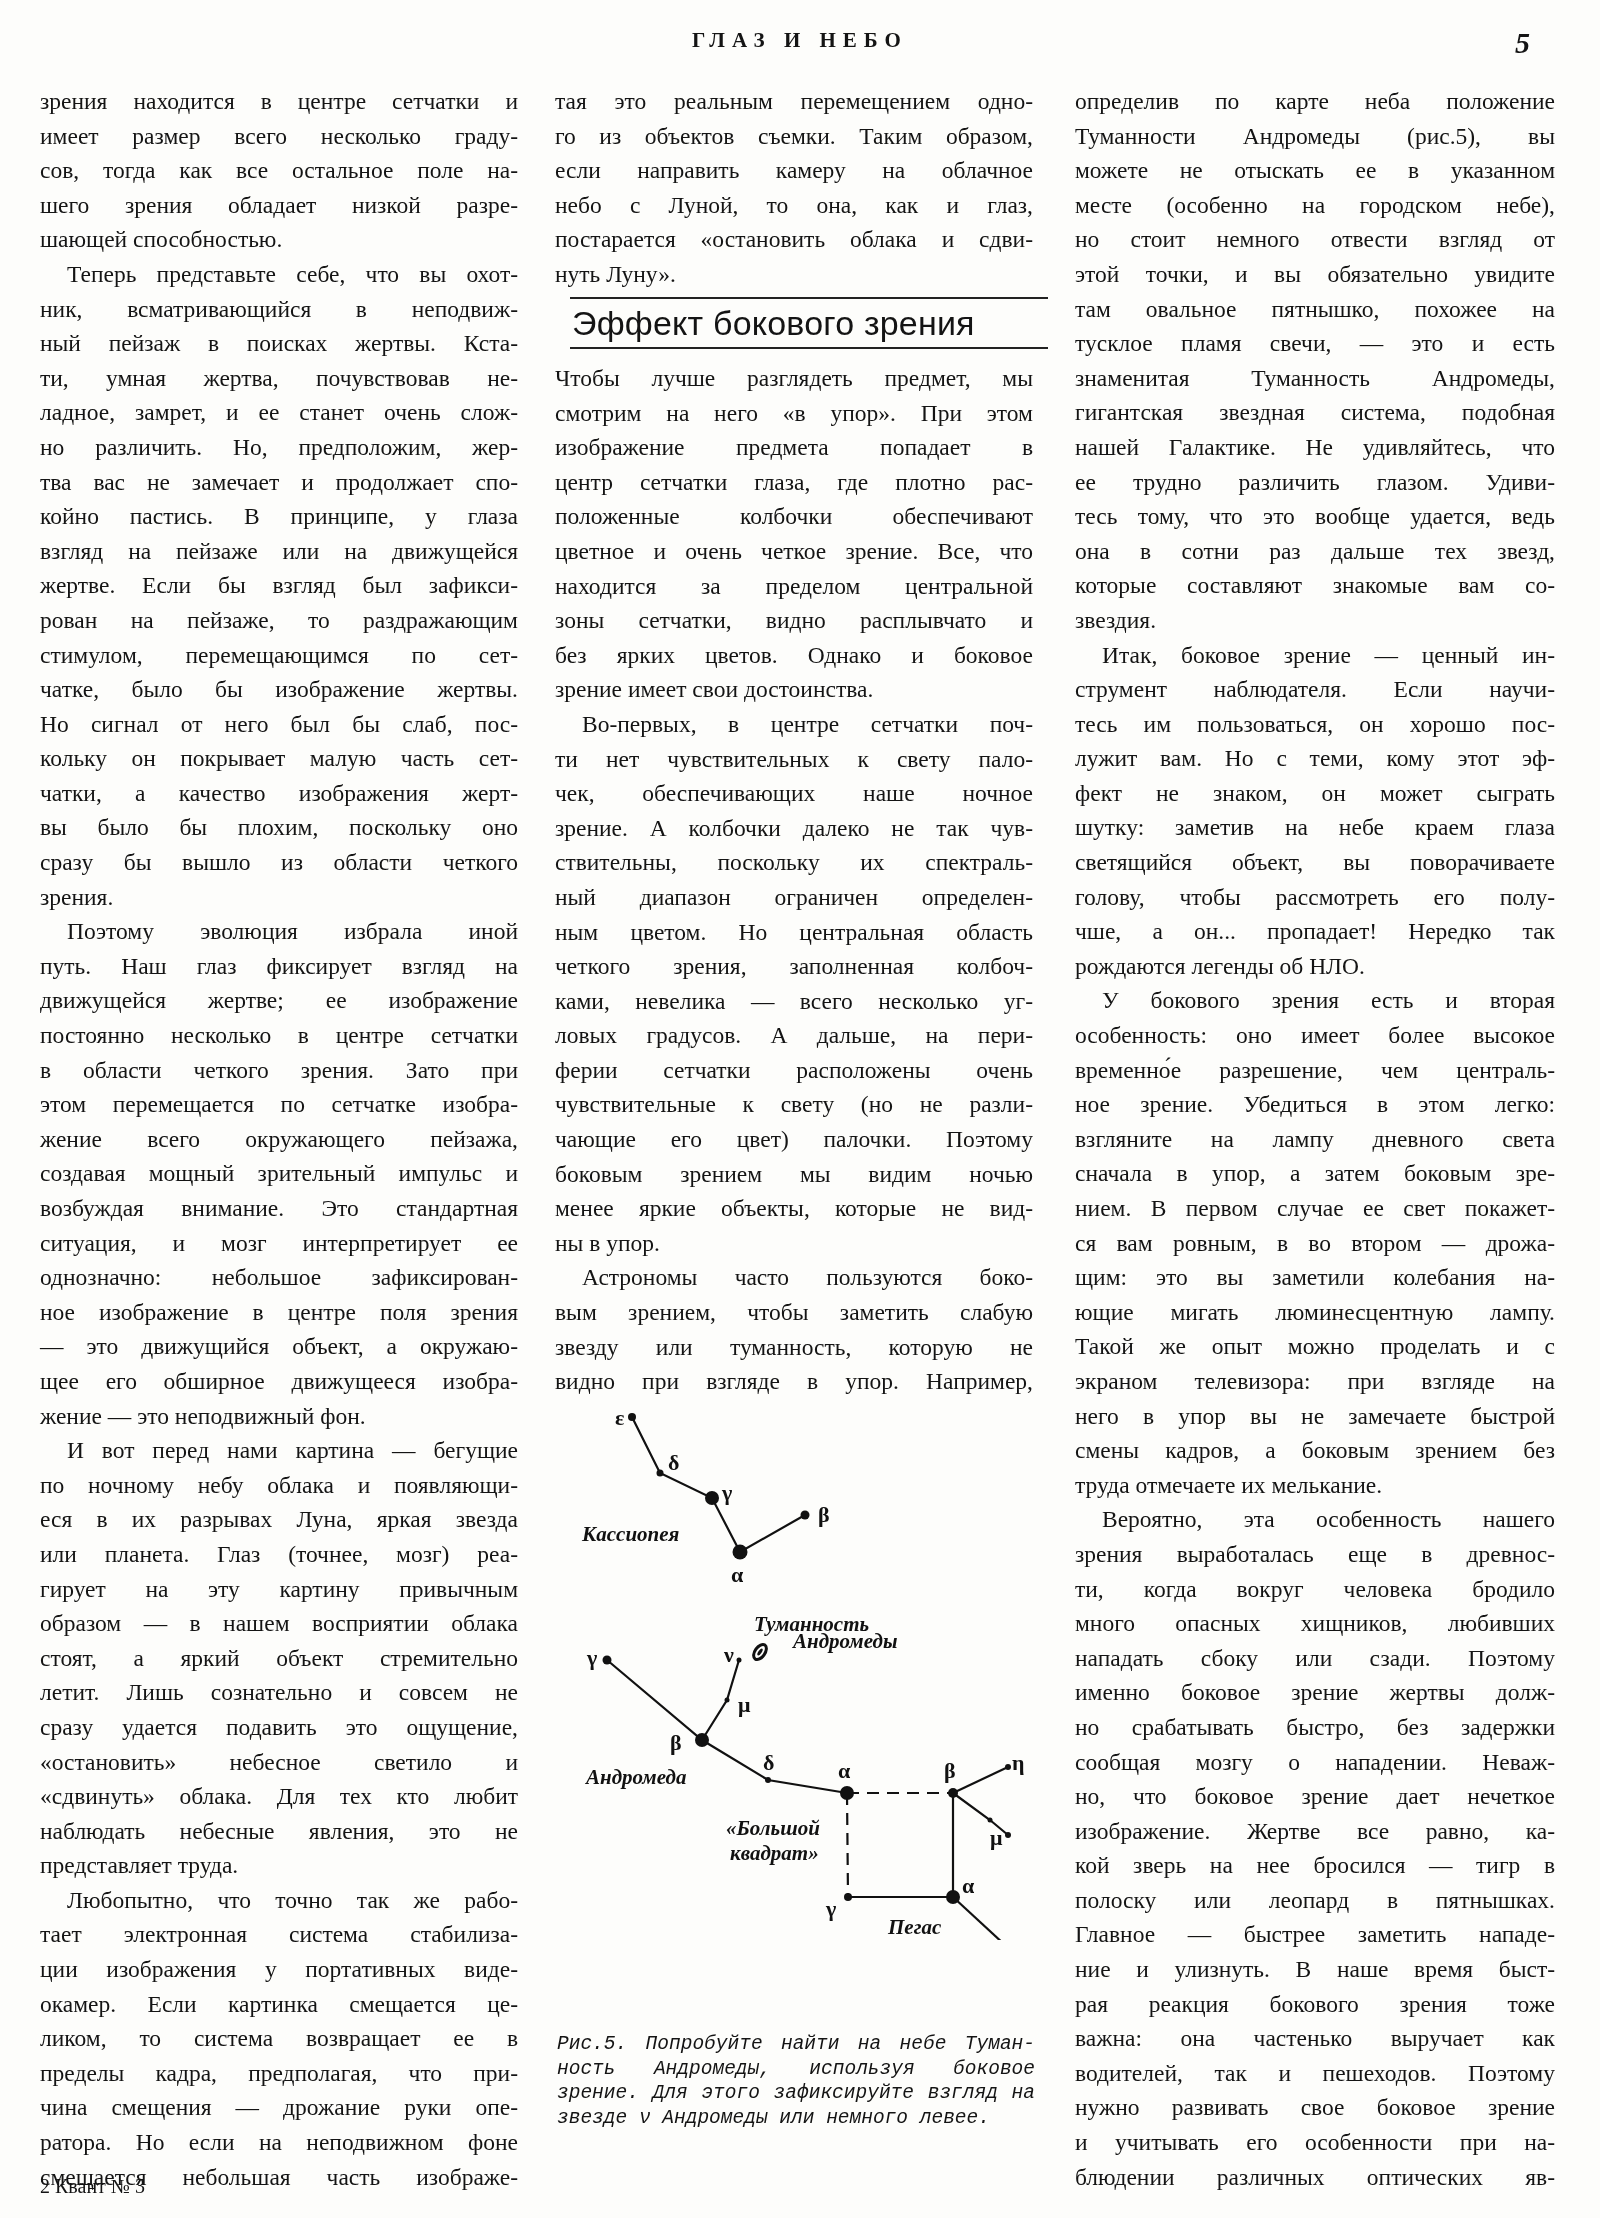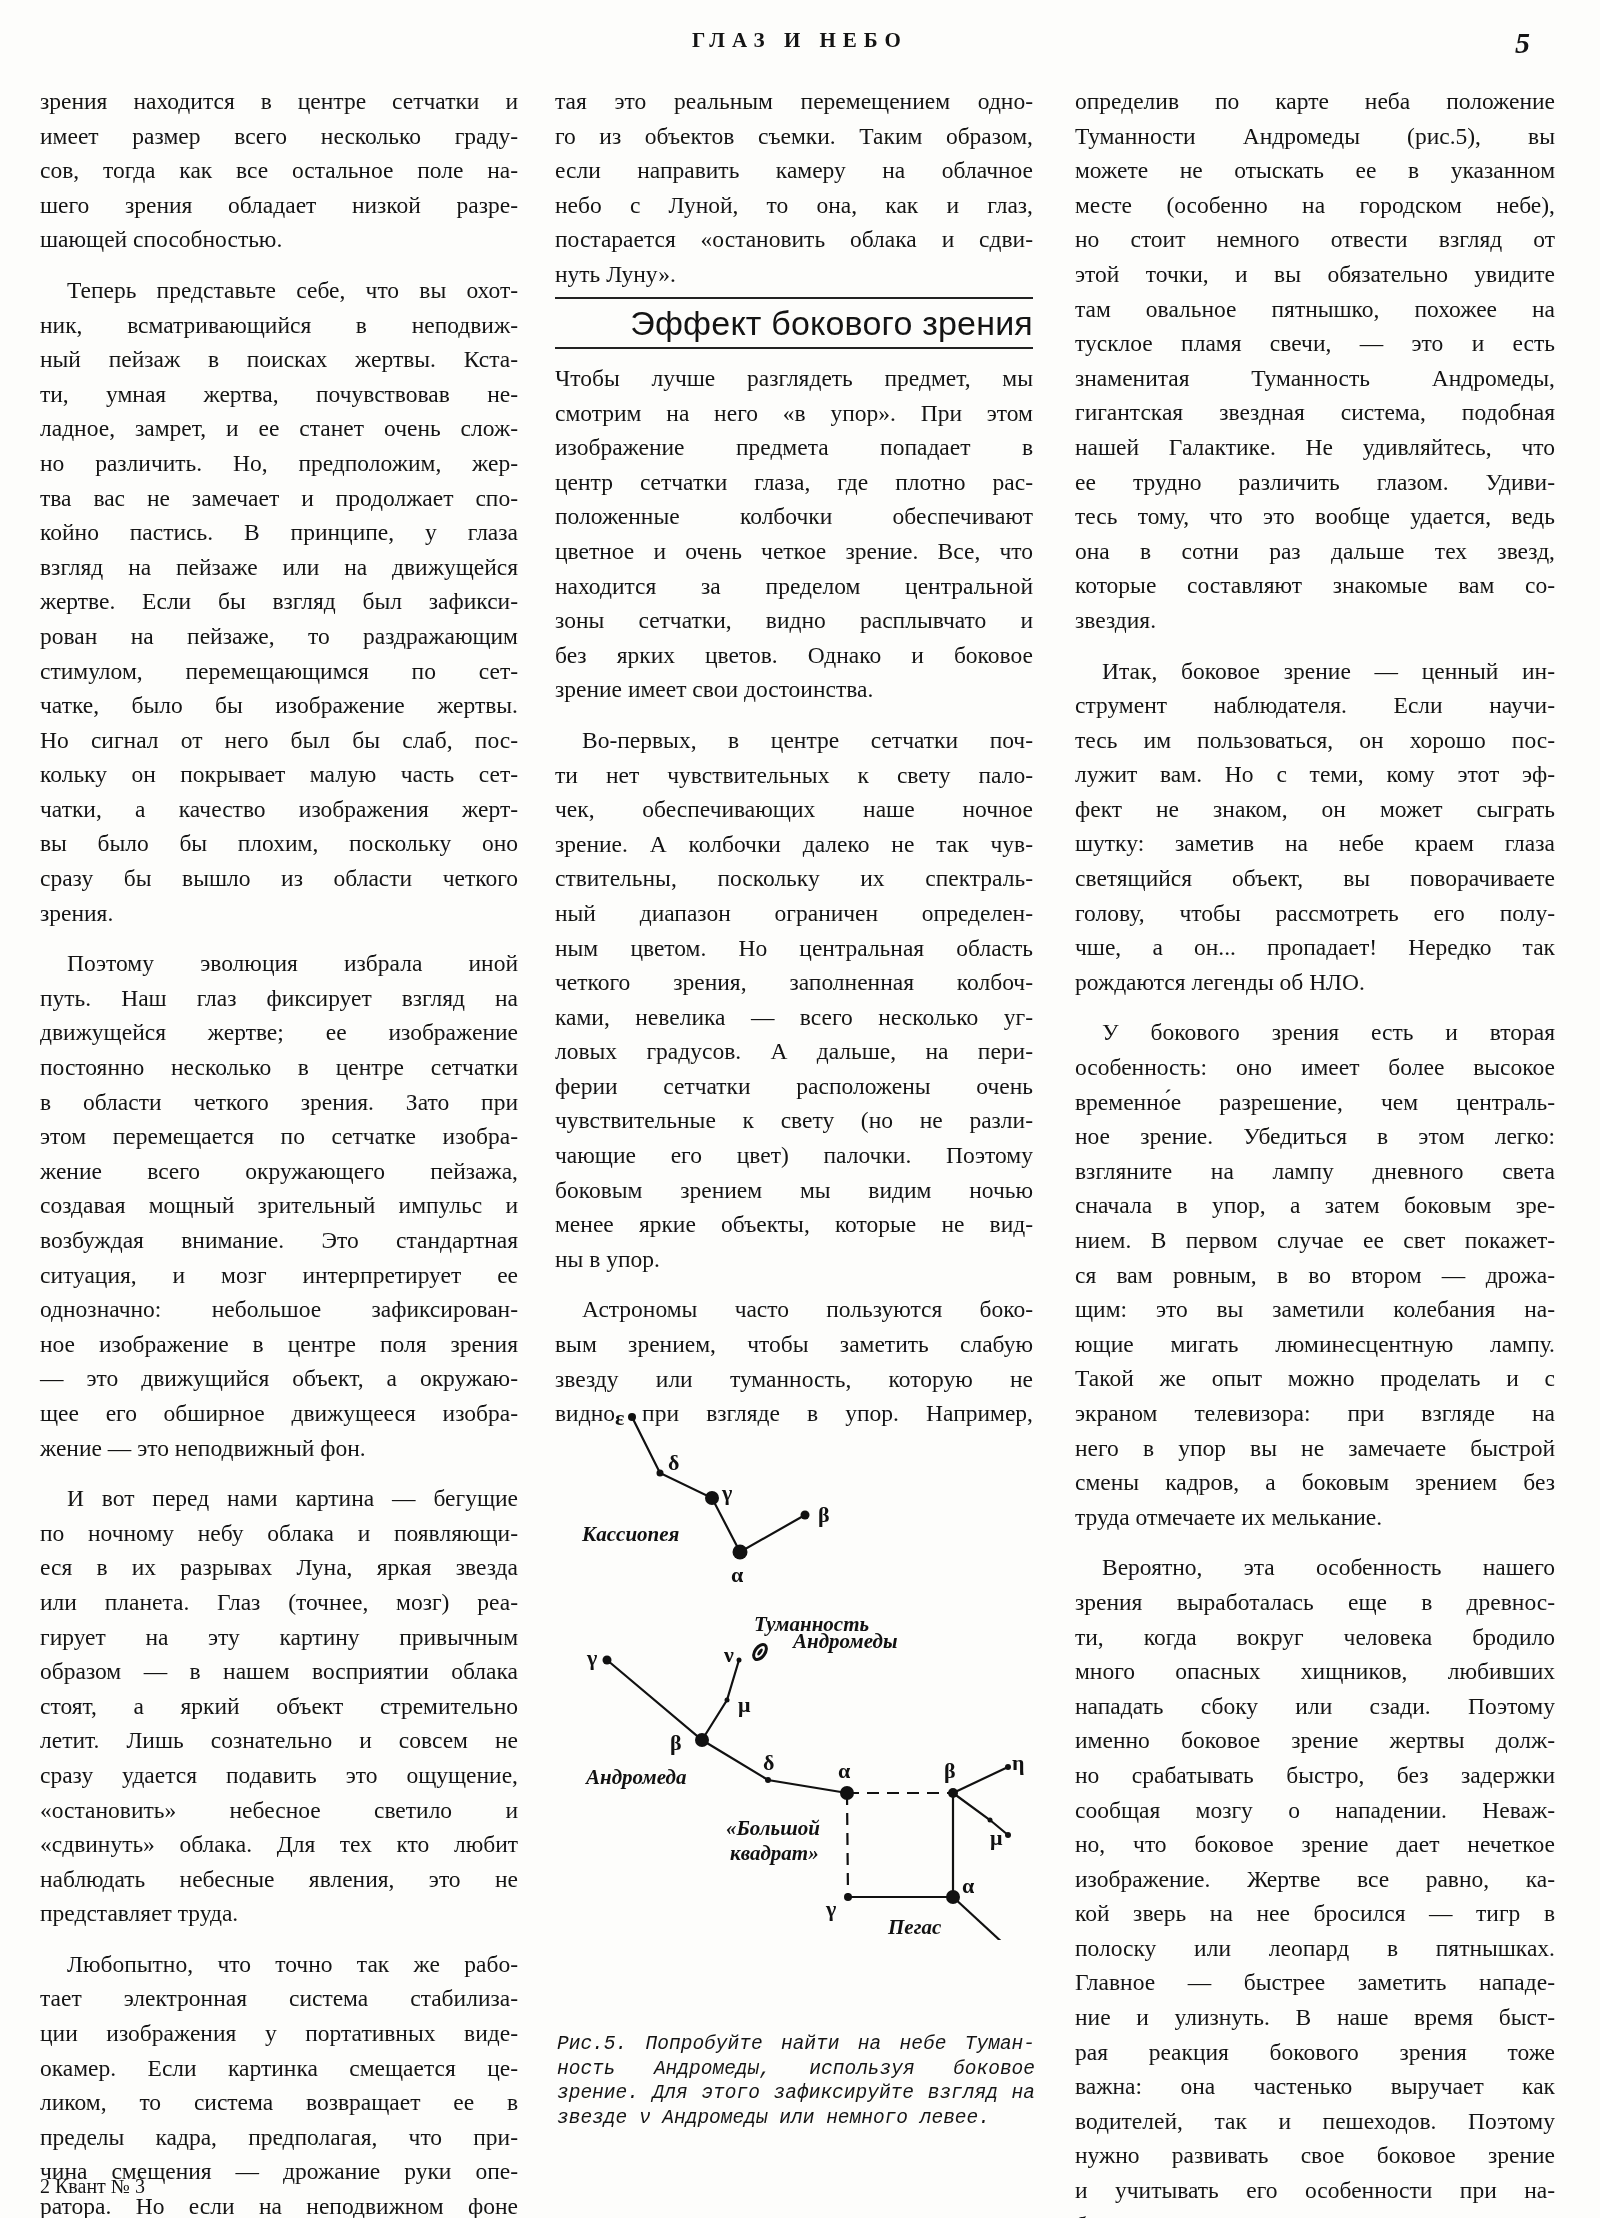--- a/index.html
+++ b/index.html
@@ -7,22 +7,22 @@
          font-family: "Liberation Serif", "DejaVu Serif", serif; color: #141414; }
   .running-head { position: absolute; top: 28px; left: 0; width: 1600px; text-align: center;
          font-size: 21px; letter-spacing: 7px; font-weight: bold; }
   .page-num { position: absolute; top: 26px; left: 1515px; font-size: 30px; font-weight: bold; font-style: italic; }
   .col { position: absolute; top: 84px; font-size: 23.5px; line-height: 34.6px; }
   .col1 { left: 40px; width: 478px; }
   .col2 { left: 555px; width: 478px; }
   .col3 { left: 1075px; width: 480px; }
   .line { display: block; white-space: nowrap; text-align: justify; text-align-last: justify; height: 34.6px; }
   .line.last { text-align-last: left; }
-  .line.indent { padding-left: 27px; margin-top: 16px; }
-  .heading-block { position: absolute; left: 555px; top: 297px; width: 478px; text-align: right; }
+  .line.indent { padding-left: 27px; }
+  .heading-block { position: absolute; left: 570px; top: 297px; width: 478px; }
   .heading-block .rule { height: 2px; background: #222; }
   .heading-block .title { font-family: "Liberation Sans", "DejaVu Sans", sans-serif; font-size: 34px;
          line-height: 44px; padding: 2px 0 2px 2px; letter-spacing: 0.2px; }
   .col2b { top: 361px; }
   .col2c { top: 84px; }
   .figure { position: absolute; left: 555px; top: 1380px; width: 500px; height: 560px; }
   .caption { position: absolute; left: 557px; top: 2032px; width: 478px; font-family: Liberation Mono, monospace;
          font-style: italic; font-size: 19.5px; line-height: 24.5px; }
   .caption .line { height: 24.5px; }
   .footer { position: absolute; left: 40px; top: 2175px; font-size: 20px; }

